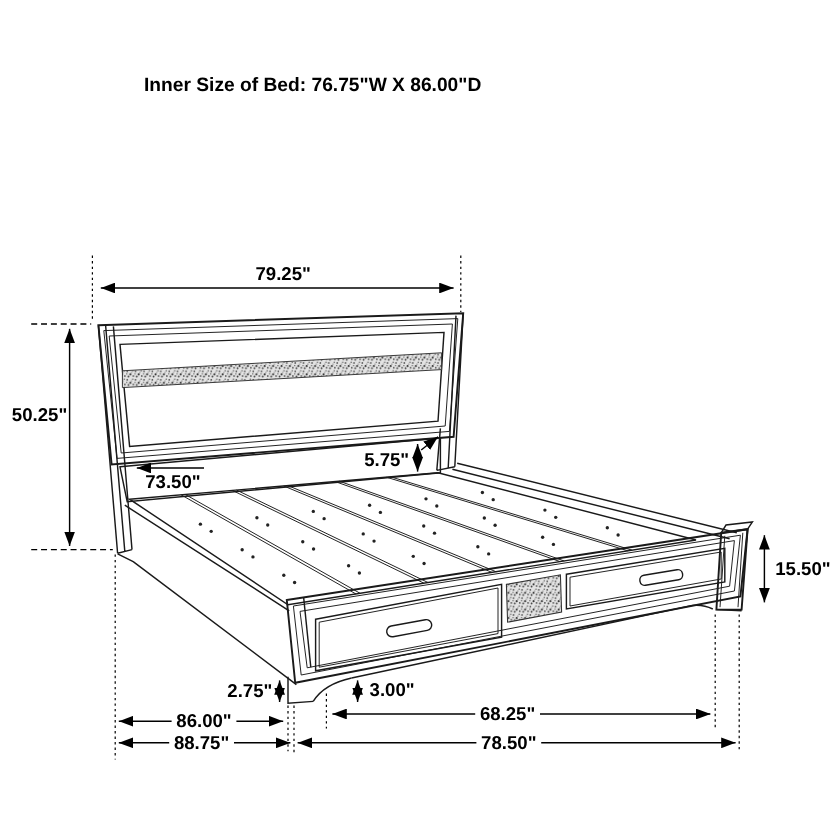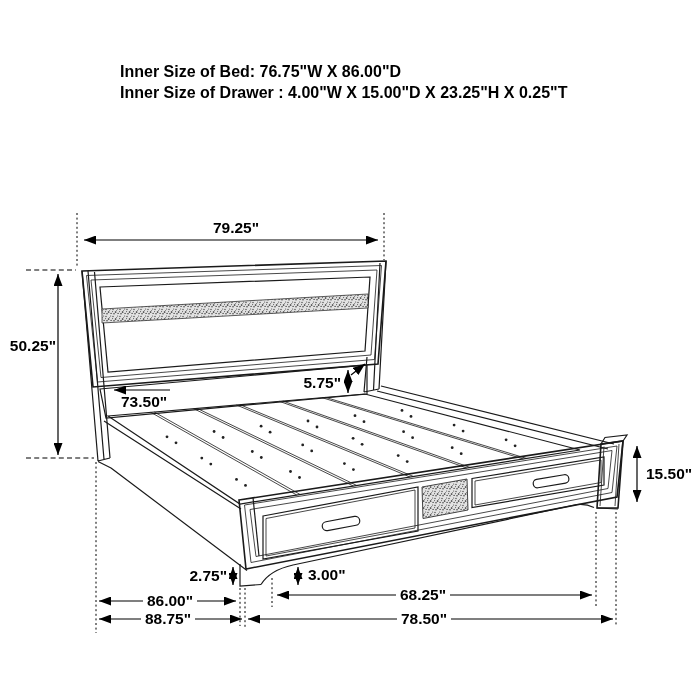--- a/index.html
+++ b/index.html
@@ -15,21 +15,20 @@
   .dash{stroke:#000;stroke-width:1.1;stroke-dasharray:5 3.2;fill:none;}
   .lbl{font-family:"Liberation Sans",sans-serif;font-size:15.5px;font-weight:bold;fill:#000;}
   .sdot{fill:#222;stroke:none;}
   .lblbg{fill:#fff;stroke:none;}
 </style>
 </head>
 <body>
 
 <div class="header">
   <div>Inner Size of Bed: 76.75"W X 86.00"D</div>
-  <div>Inner Size of Drawer : 4.00"W X 15.00"D X 23.25"H X 0.25"T</div>
 </div>
 
 <svg width="700" height="700" viewBox="0 0 700 700">
   <defs>
     <marker id="ah" viewBox="0 0 12 9" refX="12" refY="4.5" markerWidth="12" markerHeight="9" markerUnits="userSpaceOnUse" orient="auto-start-reverse">
       <path d="M0,0 L12,4.5 L0,9 Z" fill="#000"></path>
     </marker>
     <pattern id="sp" width="7" height="7" patternUnits="userSpaceOnUse">
       <rect width="7" height="7" fill="#e3e3e3"></rect>
       <circle cx="1" cy="1.5" r=".7" fill="#444"></circle>

